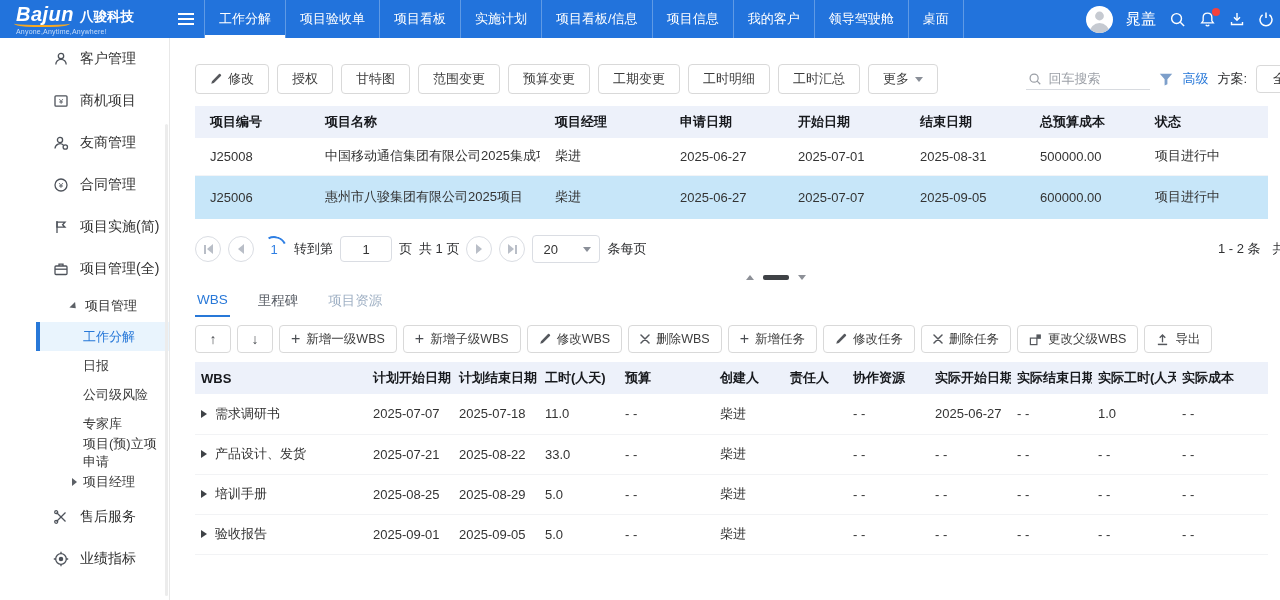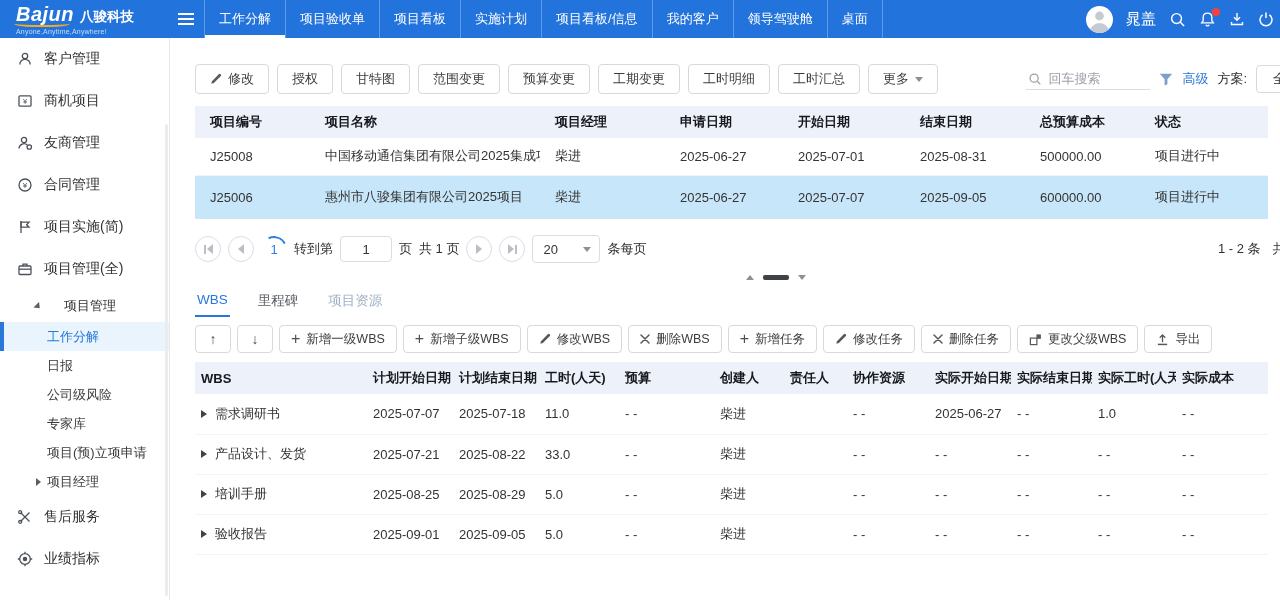--- a/index.html
+++ b/index.html
@@ -24,25 +24,25 @@
   .tb-nav-item:last-child { border-right:1px solid rgba(255,255,255,.28); }
   .tb-nav-item.active::after { content:""; position:absolute; left:0; right:0; bottom:0; height:3px; background:#fff; }
   .tb-right { margin-left:auto; display:flex; align-items:center; gap:13px; padding-right:6px; }
   .avatar { width:27px; height:27px; border-radius:50%; background:#fff; overflow:hidden; display:flex; align-items:flex-end; justify-content:center; cursor:pointer; flex:none; }
   .tb-user { font-size:15px; }
   .tb-icon { position:relative; display:flex; cursor:pointer; }
   .badge-dot { position:absolute; top:-3px; right:-4px; width:8px; height:8px; border-radius:50%; background:#f5413d; }
 
   
   .sidebar { position:fixed; top:38px; left:0; width:170px; height:562px; background:#fff;
-    border-right:1px solid #e8e8e8; color:#323232; }
+    border-right:1px solid #e8e8e8; color:#323232;padding-left:36px; }
   .sb-track { position:absolute; right:1px; top:86px; bottom:4px; width:3px; background:#ececec; border-radius:2px; }
   .sb-item { display:flex; align-items:center; gap:11px; height:42px; padding-left:17px; font-size:14px; cursor:pointer; }
   .sb-item svg { color:#4d525a; flex:none; }
-  .sb-group { display:flex; align-items:center; gap:22px; height:32px; padding-left:34px; font-size:13px; cursor:pointer; }
+  .sb-group { display:flex; align-items:center; gap:7px; height:32px; padding-left:34px; font-size:13px; cursor:pointer; }
   .sb-sub { display:flex; align-items:center; height:29px; padding-left:47px; font-size:13px; color:#3a3a3a; cursor:pointer; }
   .sb-sub.active { color:#2878d8; background:#e9f4fd; position:relative; }
   .sb-sub.active::before { content:""; position:absolute; left:0; top:0; bottom:0; width:4px; background:#2878d8; }
   .sb-sub2 { padding-left:36px; gap:6px; }
   .caret-exp { width:0; height:0; border-left:4px solid transparent; border-right:4px solid transparent;
     border-top:5px solid #5c6066; transform:rotate(-45deg); }
   .caret-col { width:0; height:0; border-top:4px solid transparent; border-bottom:4px solid transparent; border-left:5px solid #5c6066; }
 
   
   .main { position:fixed; top:38px; left:171px; width:1209px; height:562px; background:#fff; }
@@ -125,20 +125,21 @@
       <span></span>
       <span></span>
       <span></span>
     </div>
   <nav class="tb-nav">
     <div class="tb-nav-item active">工作分解</div>
     <div class="tb-nav-item">项目验收单</div>
     <div class="tb-nav-item">项目看板</div>
     <div class="tb-nav-item">实施计划</div>
     <div class="tb-nav-item">项目看板/信息</div>
+    <div class="tb-nav-item">项目信息</div>
     <div class="tb-nav-item">我的客户</div>
     <div class="tb-nav-item">领导驾驶舱</div>
     <div class="tb-nav-item">桌面</div>
   </nav>
   <div class="tb-right">
     <div class="avatar">
       <svg width="27" height="27" viewBox="0 0 27 27">
         <circle cx="13.5" cy="10" r="4.4" fill="#c6cad1"></circle>
         <path d="M3.5 27a10 10 0 0 1 20 0z" fill="#c6cad1"></path>
       </svg>

